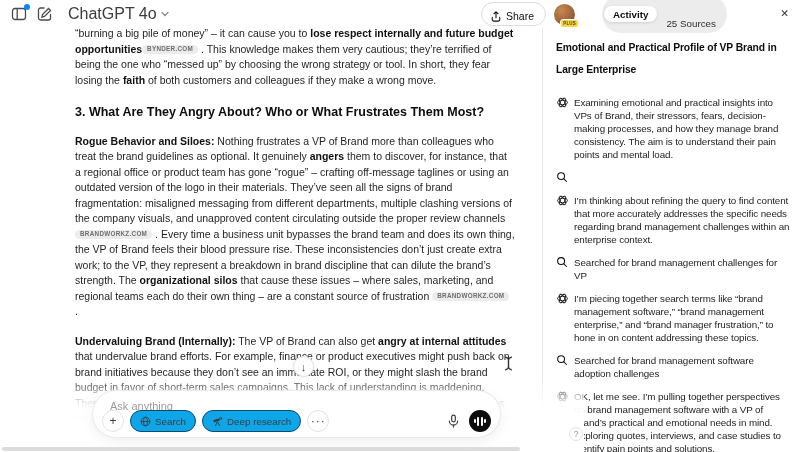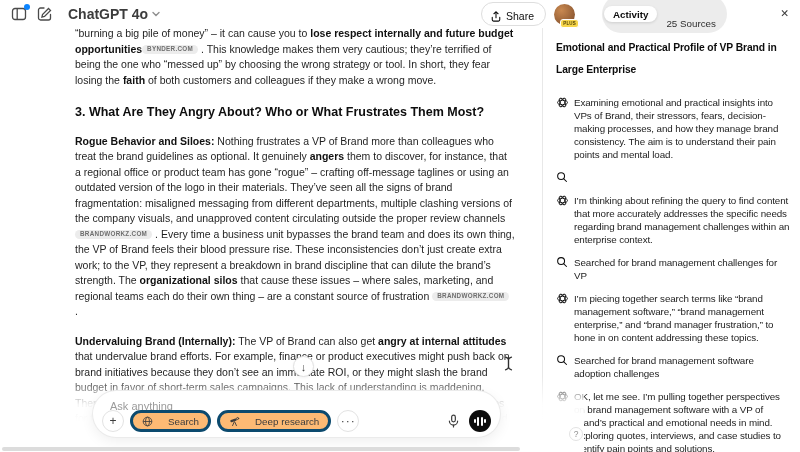--- a/index.html
+++ b/index.html
@@ -8,21 +8,21 @@
   .app { position:relative; width:800px; height:452px; background:#fff; }
 
   
   .main { position:absolute; top:0; left:0; width:585px; height:452px; overflow:hidden; }
 
   .topbar { position:absolute; top:0; left:0; width:585px; height:28px; background:#fff;
     display:flex; align-items:center; padding:0 10px; z-index:20; }
   .tb-icon { width:17px; height:17px; display:flex; align-items:center; justify-content:center;
     position:relative; margin-right:9px; cursor:pointer; }
   .blue-dot { position:absolute; top:-2px; right:-3px; width:6px; height:6px; border-radius:50%; }
-  .model-sel { display:flex; align-items:center; gap:4px; font-size:14px; font-weight:700;
+  .model-sel { display:flex; align-items:center; gap:4px; font-size:16px; font-weight:400;
     color:#3c3c3c; margin-left:6px; cursor:pointer; }
   .tb-right { margin-left:auto; display:flex; align-items:center; gap:8px; }
   .share-btn { display:flex; align-items:center; gap:5px; border:1px solid #dedede;
     border-radius:999px; padding:7px 11px 3px 9px; font-size:10.5px; color:#0d0d0d; background:#fff; cursor:pointer; }
   .avatar { position:relative; width:21px; height:21px; border-radius:50%;
     background:radial-gradient(circle at 35% 30%, #c98850, #7a4a28); flex:none; cursor:pointer; }
   .plus-badge { position:absolute; bottom:-3px; right:-4px; font-size:4.5px; font-weight:700;
     color:#4a3b00; padding:1px 2px; border-radius:3px; border:1px solid #fff; letter-spacing:.2px; }
 
   
@@ -48,22 +48,22 @@
 
   
   .composer { position:absolute; left:93px; top:391px; width:407px; height:46px; z-index:10;
     background:#fff; border-radius:24px;
     box-shadow:0 0 0 1px #ebebeb, 0 4px 14px rgba(0,0,0,.07); }
   .composer-ph { position:absolute; top:9px; left:17px; font-size:11px; color:#9b9b9b; cursor:text; }
   .composer-row { position:absolute; left:9px; right:9px; bottom:5px; display:flex;
     align-items:center; gap:6px; }
   .c-circle { width:22px; height:22px; border:1px solid #e3e3e3; border-radius:50%; background:#fff;
     display:flex; align-items:center; justify-content:center; font-size:12px; color:#3c3c3c; cursor:pointer; }
-  .c-pill { height:22px; border:3px solid #0c4a6e; border-radius:11px; background:#fdba74;
-    display:flex; align-items:center; gap:15px; padding:0 9px; font-size:9.8px; color:#3c3c3c; cursor:pointer; }
+  .c-pill { height:22px; border:1px solid #0c4a6e; border-radius:11px; background:#0ea5e9;
+    display:flex; align-items:center; gap:4px; padding:0 9px; font-size:9.8px; color:#3c3c3c; cursor:pointer; }
   .mic-btn { margin-left:auto; width:20px; height:22px; display:flex; align-items:center;
     justify-content:center; cursor:pointer; }
   .voice-btn { width:22px; height:22px; border-radius:50%; display:flex; align-items:center;
     justify-content:center; gap:1.5px; cursor:pointer; }
   .voice-btn i { display:block; width:2px; border-radius:1px; background:#fff; }
 
   .help-btn { position:absolute; left:569px; top:427px; width:14px; height:14px; border:1px solid #e3e3e3;
     border-radius:50%; font-size:8.5px; color:#8f8f8f; display:flex; align-items:center;
     justify-content:center; z-index:11; cursor:pointer; background:#fff; }
   .hscroll { position:absolute; left:2px; bottom:1px; width:518px; height:4px; border-radius:2px;

